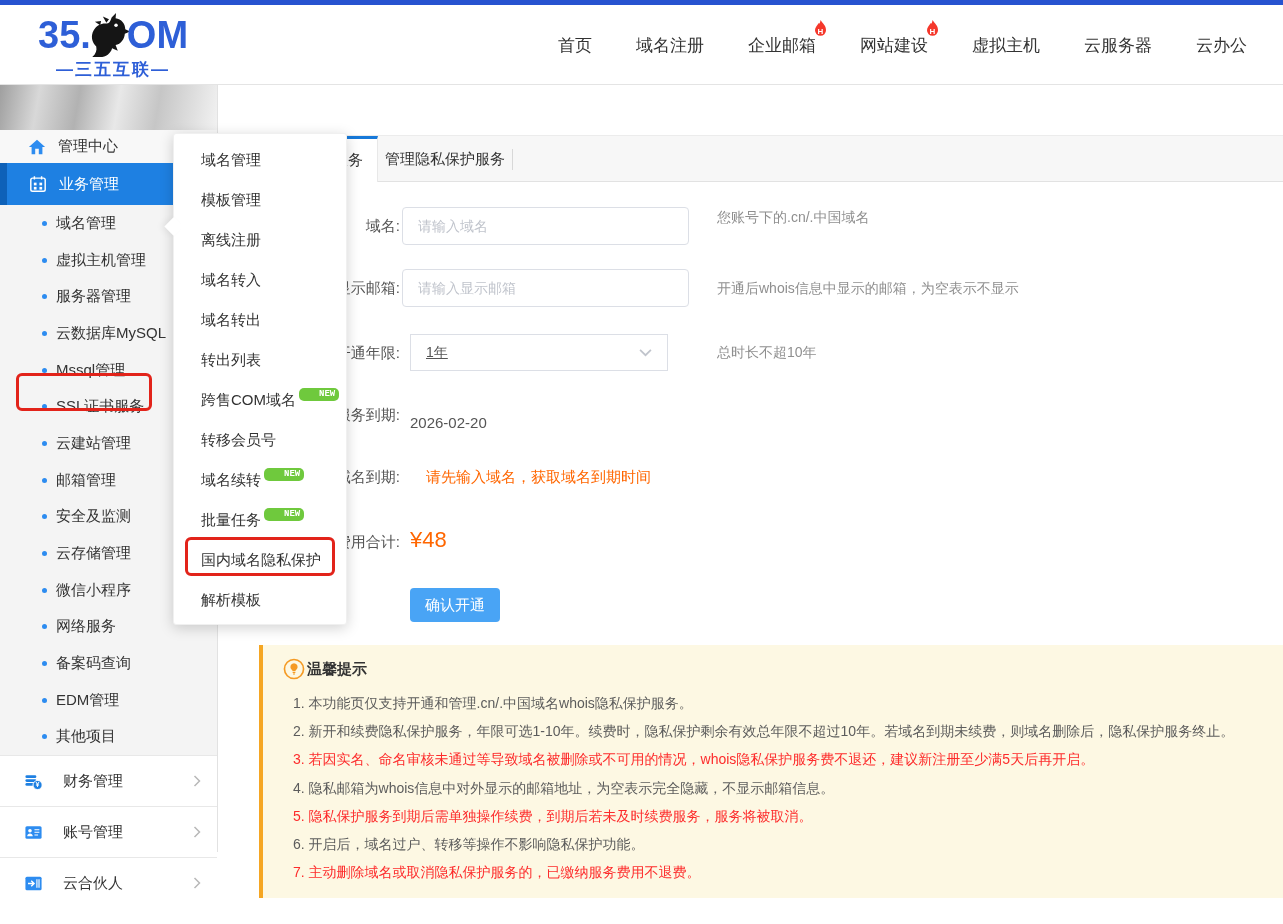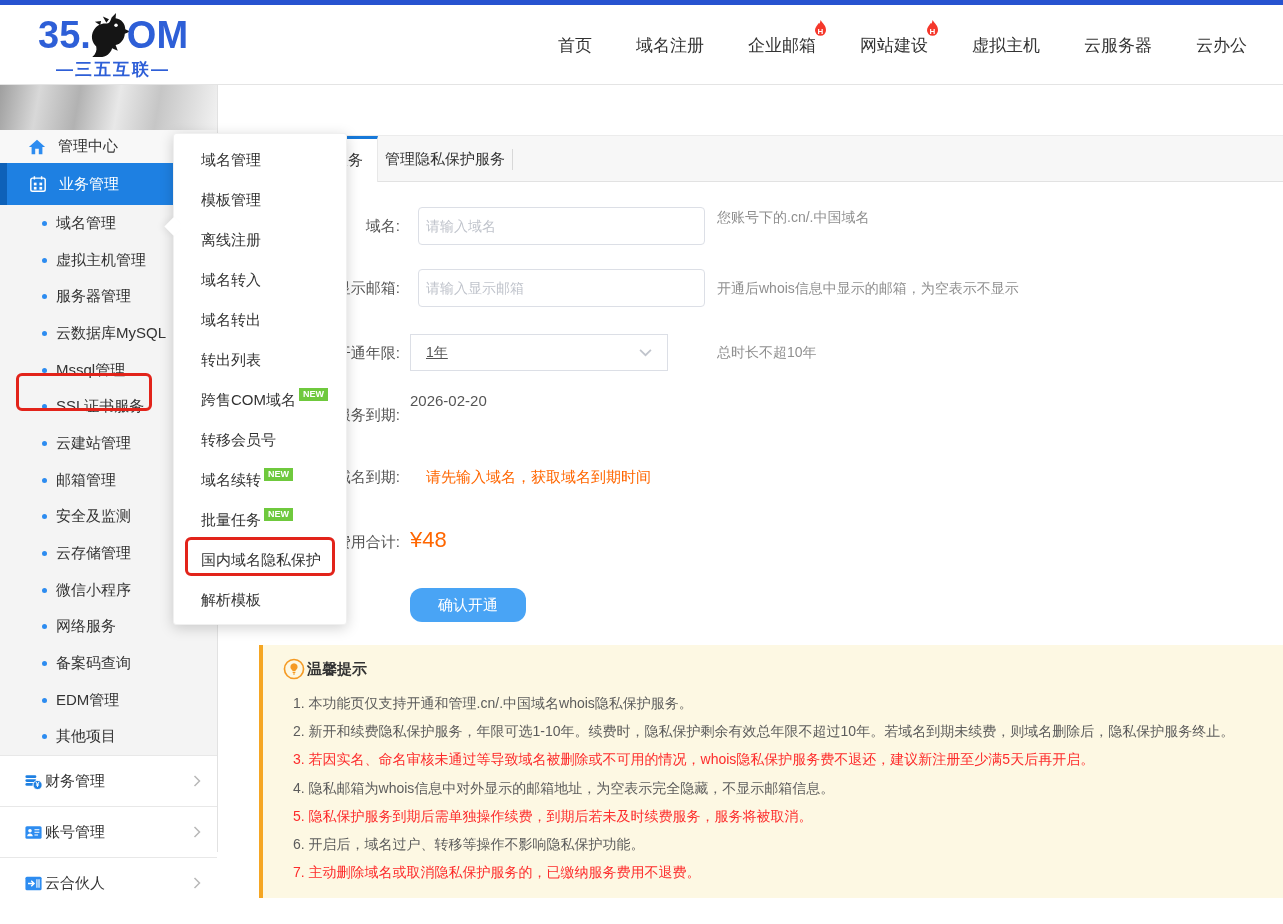--- a/index.html
+++ b/index.html
@@ -21,53 +21,53 @@
   
   .sidebar { position:absolute; left:0; top:85px; width:218px; height:767px; background:#fff; border-right:1px solid #e2e2e2; }
   .side-banner { height:45px; background:linear-gradient(100deg,#9f9f9f 0%,#d8d8d8 18%,#b2b2b2 36%,#e8e8e8 54%,#c6c6c6 72%,#f2f2f2 100%); }
   .side-home { height:33px; background:#f8f8f8; display:flex; align-items:center; gap:12px; padding-left:28px; font-size:15px; color:#333; }
   .side-home svg { width:18px; height:18px; }
   .side-active { height:42px; background:#1e80e2; border-left:7px solid #0e61b8; color:#fff; display:flex; align-items:center; gap:12px; padding-left:22px; font-size:15px; }
   .side-active svg { width:18px; height:18px; }
   .side-list { height:550px; background:#f4f4f4; display:flex; flex-direction:column; }
   .side-sub { flex:1; display:flex; align-items:center; padding-left:56px; font-size:15px; color:#333; position:relative; cursor:pointer; }
   .side-sub::before { content:''; position:absolute; left:42px; top:50%; margin-top:-2.5px; width:5px; height:5px; border-radius:50%; background:#2d8cf0; }
-  .side-bottom { height:51px; background:#fff; border-top:1px solid #e8e8e8; display:flex; align-items:center; gap:2px; padding:0 16px 0 24px; font-size:15px; cursor:pointer;font-family:Liberation Mono, monospace; }
+  .side-bottom { height:51px; background:#fff; border-top:1px solid #e8e8e8; display:flex; align-items:center; gap:20px; padding:0 16px 0 24px; font-size:15px; cursor:pointer;font-family:Liberation Mono, monospace; }
   .side-bottom:last-of-type { border-bottom:1px solid #e8e8e8; }
   .side-bottom svg.bicon { width:19px; height:19px; }
   .chev-right { margin-left:auto; width:8px; height:12px; }
   
   .flyout { position:absolute; left:173px; top:133px; width:174px; height:492px; background:#fff; border:1px solid #f0f0f0;
             box-shadow:0 3px 14px rgba(0,0,0,0.18); border-radius:3px; padding-top:6px; z-index:30; }
   .fnotch { position:absolute; left:-7px; top:86px; width:13px; height:13px; background:#fff; transform:rotate(45deg); box-shadow:-3px 3px 6px rgba(0,0,0,0.05); }
   .flyout-item { height:40px; display:flex; align-items:center; padding-left:27px; font-size:15px; color:#333; cursor:pointer; white-space:nowrap; }
-  .badge-new { margin-left:3px; background:#6fc93d; color:#fff; font-size:9px; font-weight:bold; line-height:1; padding:2px 4px 2px 4px; border-radius:0; position:relative; top:-6px; }
+  .badge-new { margin-left:3px; background:#6fc93d; color:#fff; font-size:9px; font-weight:bold; line-height:1; padding:2px 4px 2px 20px; border-radius:5px; position:relative; top:-6px;font-family:Liberation Mono, monospace; }
   
   .anno { position:absolute; border:3px solid #e2231a; border-radius:6px; z-index:40; pointer-events:none; background:transparent; }
   .anno-side { left:16px; top:288px; width:136px; height:38px; }   
   .anno-fly  { left:185px; top:537px; width:150px; height:39px; }
   
   .tabs { position:absolute; left:218px; top:135px; width:1065px; height:47px; background:#f7f7f7; border-top:1px solid #ececec; border-bottom:1px solid #e2e2e2; z-index:5; }
   .tab-active { position:absolute; left:10px; top:0; width:150px; height:46px; background:#fff; border-top:3px solid #1779d9;
                 border-left:1px solid #e8e8e8; border-right:1px solid #e8e8e8; display:flex; align-items:center; justify-content:center; font-size:15px; color:#333; cursor:pointer; }
   .tab-inactive { position:absolute; left:160px; top:0; width:134px; height:46px; display:flex; align-items:center; justify-content:center; font-size:15px; color:#333; cursor:pointer; }
   .tab-divider { position:absolute; left:294px; top:13px; width:1px; height:21px; background:#d8d8d8; }
   
   .flabel { position:absolute; left:200px; width:200px; text-align:right; font-size:15px; color:#555; white-space:nowrap; z-index:2; }
-  .finput { position:absolute; left:418px; width:287px; height:38px; border:1px solid #dcdfe6; border-radius:4px; padding:0 7px;
+  .finput { position:absolute; left:402px; width:287px; height:38px; border:1px solid #dcdfe6; border-radius:4px; padding:0 15px;
             font-size:14px; color:#555; background:#fff; outline:none; font-family:inherit; }
   .finput::placeholder { color:#c0c4cc; }
   .fhint { position:absolute; left:717px; font-size:14px; color:#8f8f8f; white-space:nowrap; z-index:2; }
   .fselect { position:absolute; left:410px; width:258px; height:37px; border:1px solid #dcdfe6; border-radius:0; padding:0 15px;
              display:flex; align-items:center; font-size:14px; color:#555; background:#fff; cursor:pointer;text-decoration:underline; }
   .fselect svg { margin-left:auto; width:13px; height:9px; }
   .fvalue { position:absolute; left:410px; font-size:15px; color:#555; white-space:nowrap; z-index:2; }
   .fvalue.orange { color:#ff6600; }
   .ftotal { position:absolute; left:410px; font-size:22px; color:#ff6600; z-index:2; }
-  .fbutton { position:absolute; left:410px; top:588px; width:116px; height:34px; background:#49a4f5; border:none; border-radius:12px;
+  .fbutton { position:absolute; left:410px; top:588px; width:90px; height:34px; background:#49a4f5; border:none; border-radius:4px;
              color:#fff; font-size:15px; font-family:inherit; cursor:pointer; z-index:2; }
   
   .tips { position:absolute; left:259px; top:645px; width:1024px; height:253px; background:#fdf8e3; border-left:4px solid #f5a623; z-index:2; }
   .tips-head { position:absolute; left:20px; top:13px; display:flex; align-items:center; gap:2px; font-size:15px; font-weight:bold; color:#333; }
   .tips-head svg { width:22px; height:22px; }
   .tips-list { position:absolute; left:30px; top:44px; font-size:14px; color:#5c5c5c; }
   .tips-item { line-height:28.2px; white-space:nowrap; }
   .tips-item.red { color:#fd2b2b; }
 </style>
 </head>
@@ -243,21 +243,21 @@
   <div class="flabel" style="top:334px; line-height:37px;">开通年限:</div>
   <div class="fselect" style="top:334px;">
     <span>1年</span>
     <svg viewBox="0 0 12 8">
         <path d="M1 1.5 L6 6.5 L11 1.5" stroke="#c0c4cc" stroke-width="1.6" fill="none"></path>
       </svg>
   </div>
   <div class="fhint" style="top:334px; line-height:37px;">总时长不超10年</div>
 
   <div class="flabel" style="top:406px; line-height:18px;">服务到期:</div>
-  <div class="fvalue" style="top:392px; line-height:18px;">2026-02-20</div>
+  <div class="fvalue" style="top:414px; line-height:18px;">2026-02-20</div>
 
   <div class="flabel" style="top:468px; line-height:18px;">域名到期:</div>
   <div class="fvalue orange" style="top:468px; line-height:18px;margin-left:16px;">请先输入域名，获取域名到期时间</div>
 
   <div class="flabel" style="top:531px; line-height:22px;">费用合计:</div>
   <div class="ftotal" style="top:526px; line-height:28px;">¥48</div>
 
   <button class="fbutton">确认开通</button>
 
   <div class="tips">

